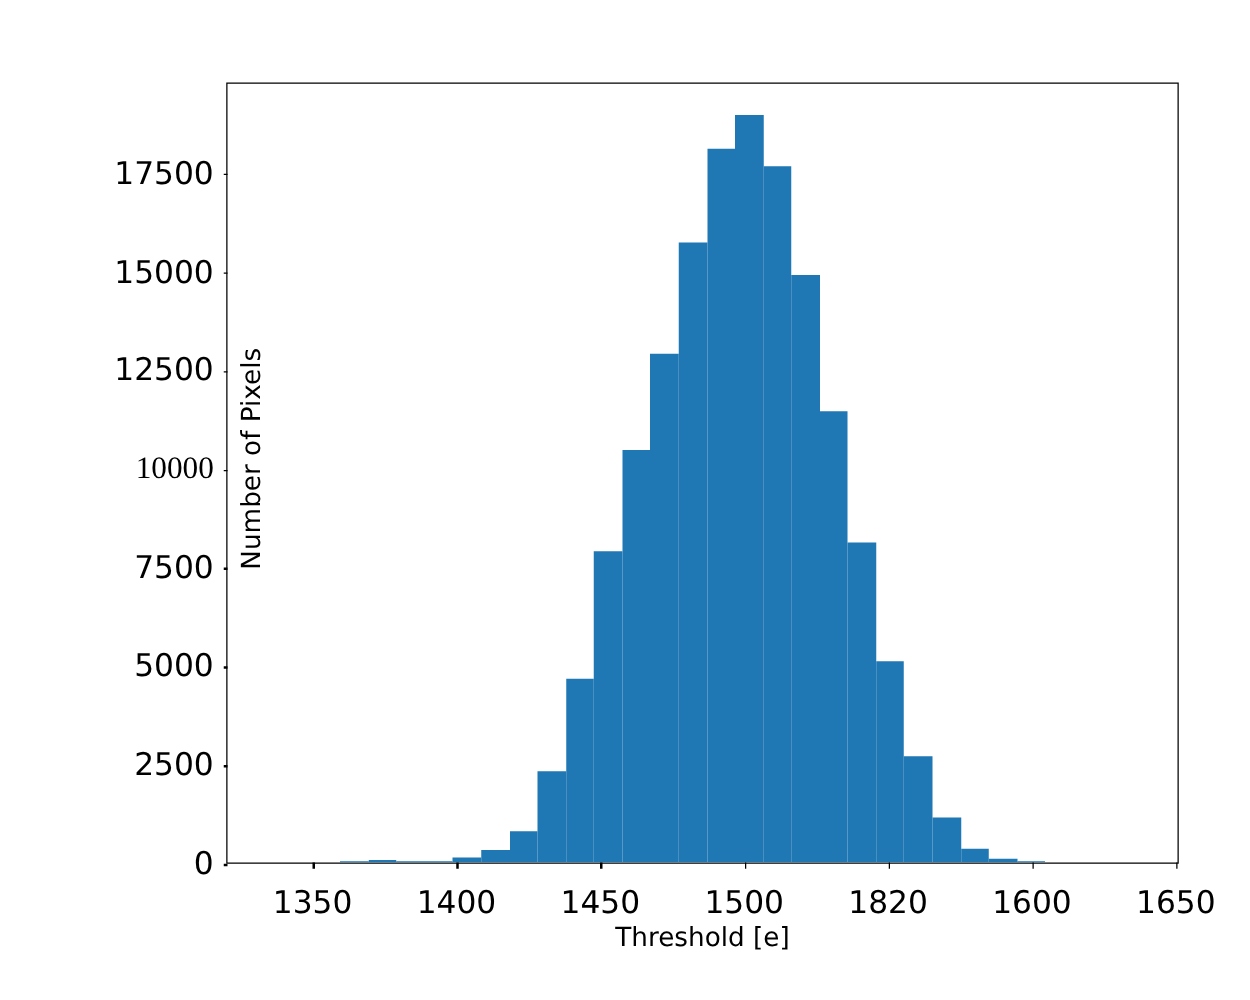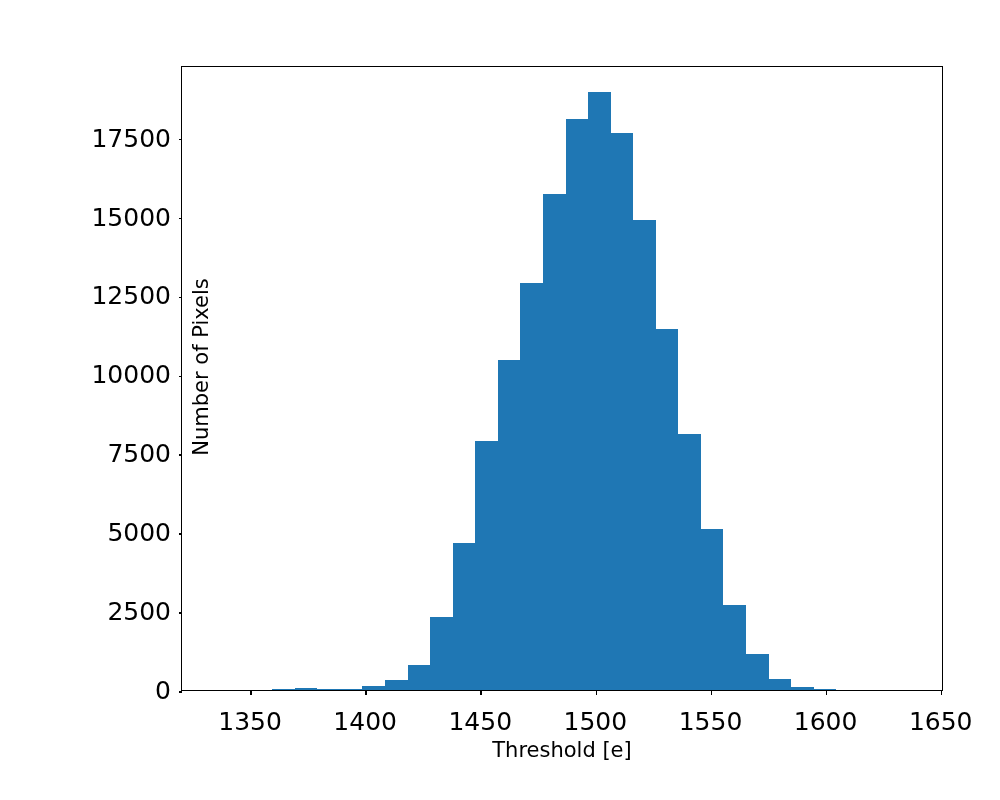--- a/index.html
+++ b/index.html
@@ -124,30 +124,30 @@
         <div class="xtick" style="left: 758.898px;"></div>
       </div>
     <div id="ylabel">Number of Pixels</div>
   </div>
 
   <div id="y-tick-labels">
       <div class="ytick-label" style="right: 829px; top: 678px;">0</div>
       <div class="ytick-label" style="right: 829px; top: 599.086px;">2500</div>
       <div class="ytick-label" style="right: 829px; top: 520.172px;">5000</div>
       <div class="ytick-label" style="right: 829px; top: 441.258px;">7500</div>
-      <div class="ytick-label" style="right: 829px; top: 362.343px;">10000</div>
+      <div class="ytick-label" style="right: 829px; top: 362.343px; font-family: Liberation Serif, serif;">10000</div>
       <div class="ytick-label" style="right: 829px; top: 283.429px;">12500</div>
       <div class="ytick-label" style="right: 829px; top: 204.515px;">15000</div>
       <div class="ytick-label" style="right: 829px; top: 125.601px;">17500</div>
     </div>
   <div id="x-tick-labels">
       <div class="xtick-label" style="left: 250.063px;">1350</div>
       <div class="xtick-label" style="left: 365.169px;">1400</div>
       <div class="xtick-label" style="left: 480.275px;">1450</div>
       <div class="xtick-label" style="left: 595.381px;">1500</div>
-      <div class="xtick-label" style="left: 710.486px;">1550</div>
+      <div class="xtick-label" style="left: 710.486px;">1820</div>
       <div class="xtick-label" style="left: 825.592px;">1600</div>
       <div class="xtick-label" style="left: 940.698px;">1650</div>
     </div>
 
   <div id="xlabel">Threshold [e]</div>
 
 </div>
 
 </body></html>

